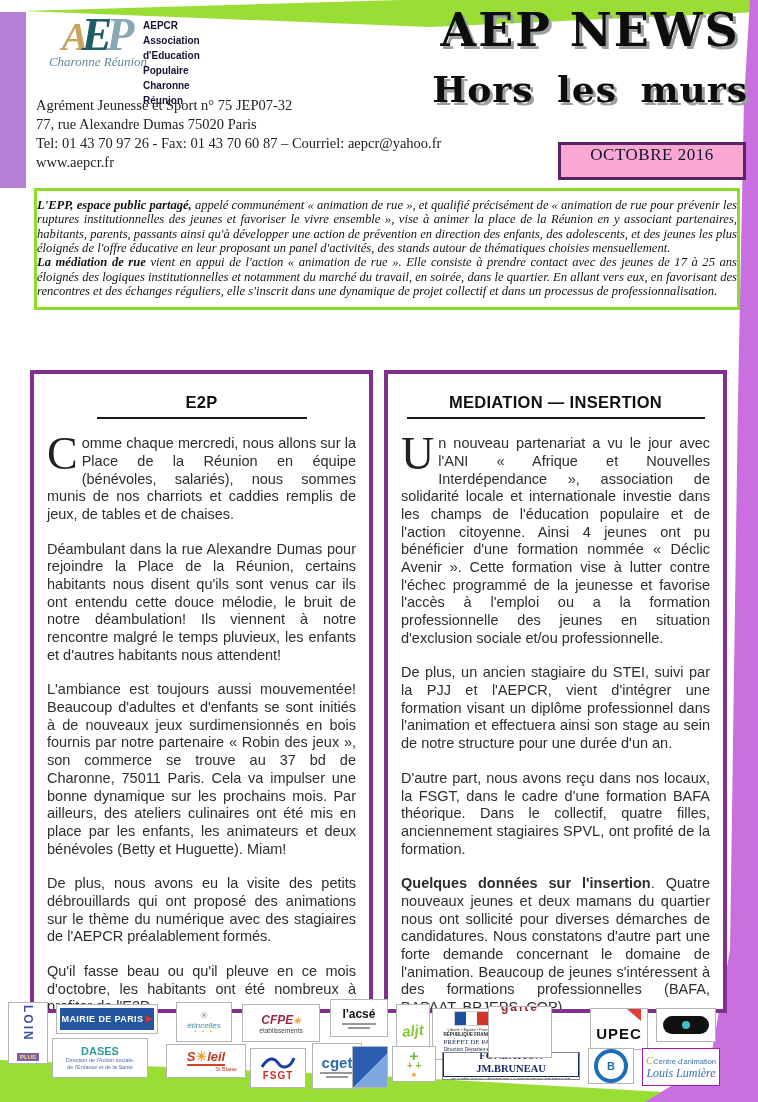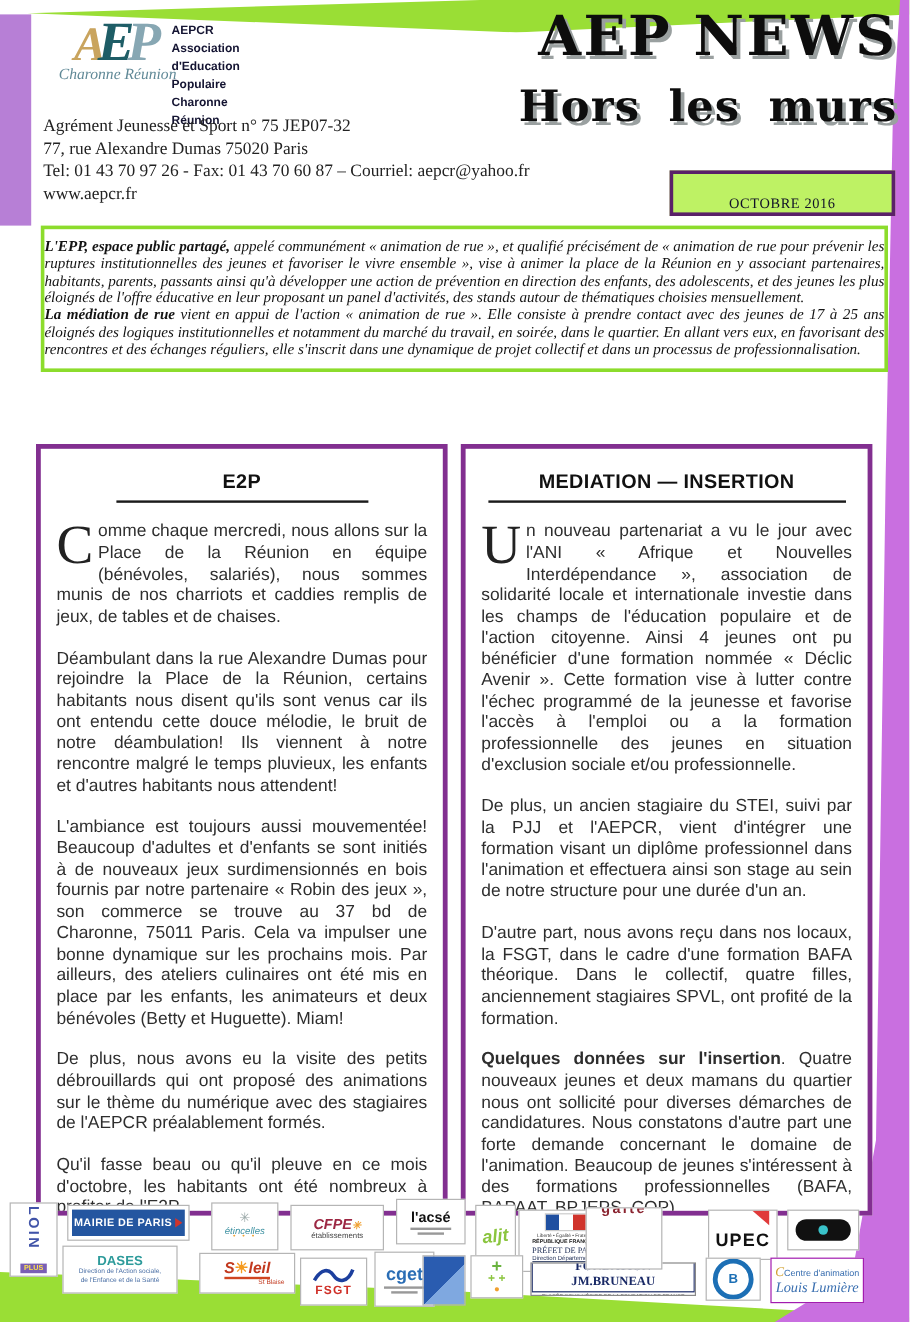--- a/index.html
+++ b/index.html
@@ -18,28 +18,28 @@
   .brand{position:absolute;left:38px;top:12px;z-index:3;width:120px;text-align:center;}
   .brand-letters{font-family:"Liberation Serif",serif;font-style:italic;font-weight:bold;line-height:1;}
   .brand-a{font-size:40px;color:#c9a45e;}
   .brand-e{font-size:46px;color:#1e5d66;margin-left:-7px;}
   .brand-p{font-size:46px;color:#87a7b3;margin-left:-6px;}
   .brand-tagline{font-family:"Liberation Serif",serif;font-style:italic;font-size:13px;color:#5f8896;margin-top:-4px;}
   .org-block{position:absolute;left:143px;top:18px;z-index:3;font-size:10px;font-weight:bold;
     line-height:1.5;color:#141432;}
   .contact{position:absolute;left:36px;top:96px;z-index:3;font-family:"Liberation Serif",serif;
     font-size:14.5px;line-height:1.3;color:#222;}
-  .masthead{position:absolute;top:6px;right:10px;z-index:3;text-align:right;}
+  .masthead{position:absolute;top:6px;right:10px;z-index:3;text-align:center;}
   .mast-title{font-family:"DejaVu Serif",serif;font-weight:bold;font-size:46px;line-height:1.05;
     color:#0d0d0d;letter-spacing:2px;text-shadow:3px 3px 0 #9aa0a0;}
   .mast-sub{font-family:"DejaVu Serif",serif;font-weight:bold;font-size:36px;color:#0d0d0d;
     letter-spacing:1px;word-spacing:10px;margin-top:14px;text-shadow:3px 3px 0 #9aa0a0;}
   .issue-box{position:absolute;left:558px;top:142px;width:182px;height:32px;z-index:3;
-    border:3px solid #5a2168;background:#bef264;display:flex;align-items:flex-end;justify-content:center;
-    font-family:"Liberation Serif",serif;font-size:12px;color:#101028;letter-spacing:.5px;}
+    border:3px solid #5a2168;background:#f9a8d4;display:flex;align-items:flex-start;justify-content:center;
+    font-family:"Liberation Serif",serif;font-size:17px;color:#101028;letter-spacing:.5px;}
   
   .intro-box{position:absolute;left:34px;top:188px;width:706px;box-sizing:border-box;z-index:3;
     border:3px solid #8cdc2c;background:#fff;padding:7px 0 9px;
     font-family:"Liberation Serif",serif;font-style:italic;font-size:12.6px;line-height:1.14;
     color:#141414;text-align:justify;}
   .intro-box p{margin:0;}
   .lead{font-weight:bold;}
   
   .article{position:absolute;top:370px;width:343px;height:643px;box-sizing:border-box;z-index:3;
     border:4px solid #822f90;background:#fff;padding:8px 13px;overflow:hidden;

